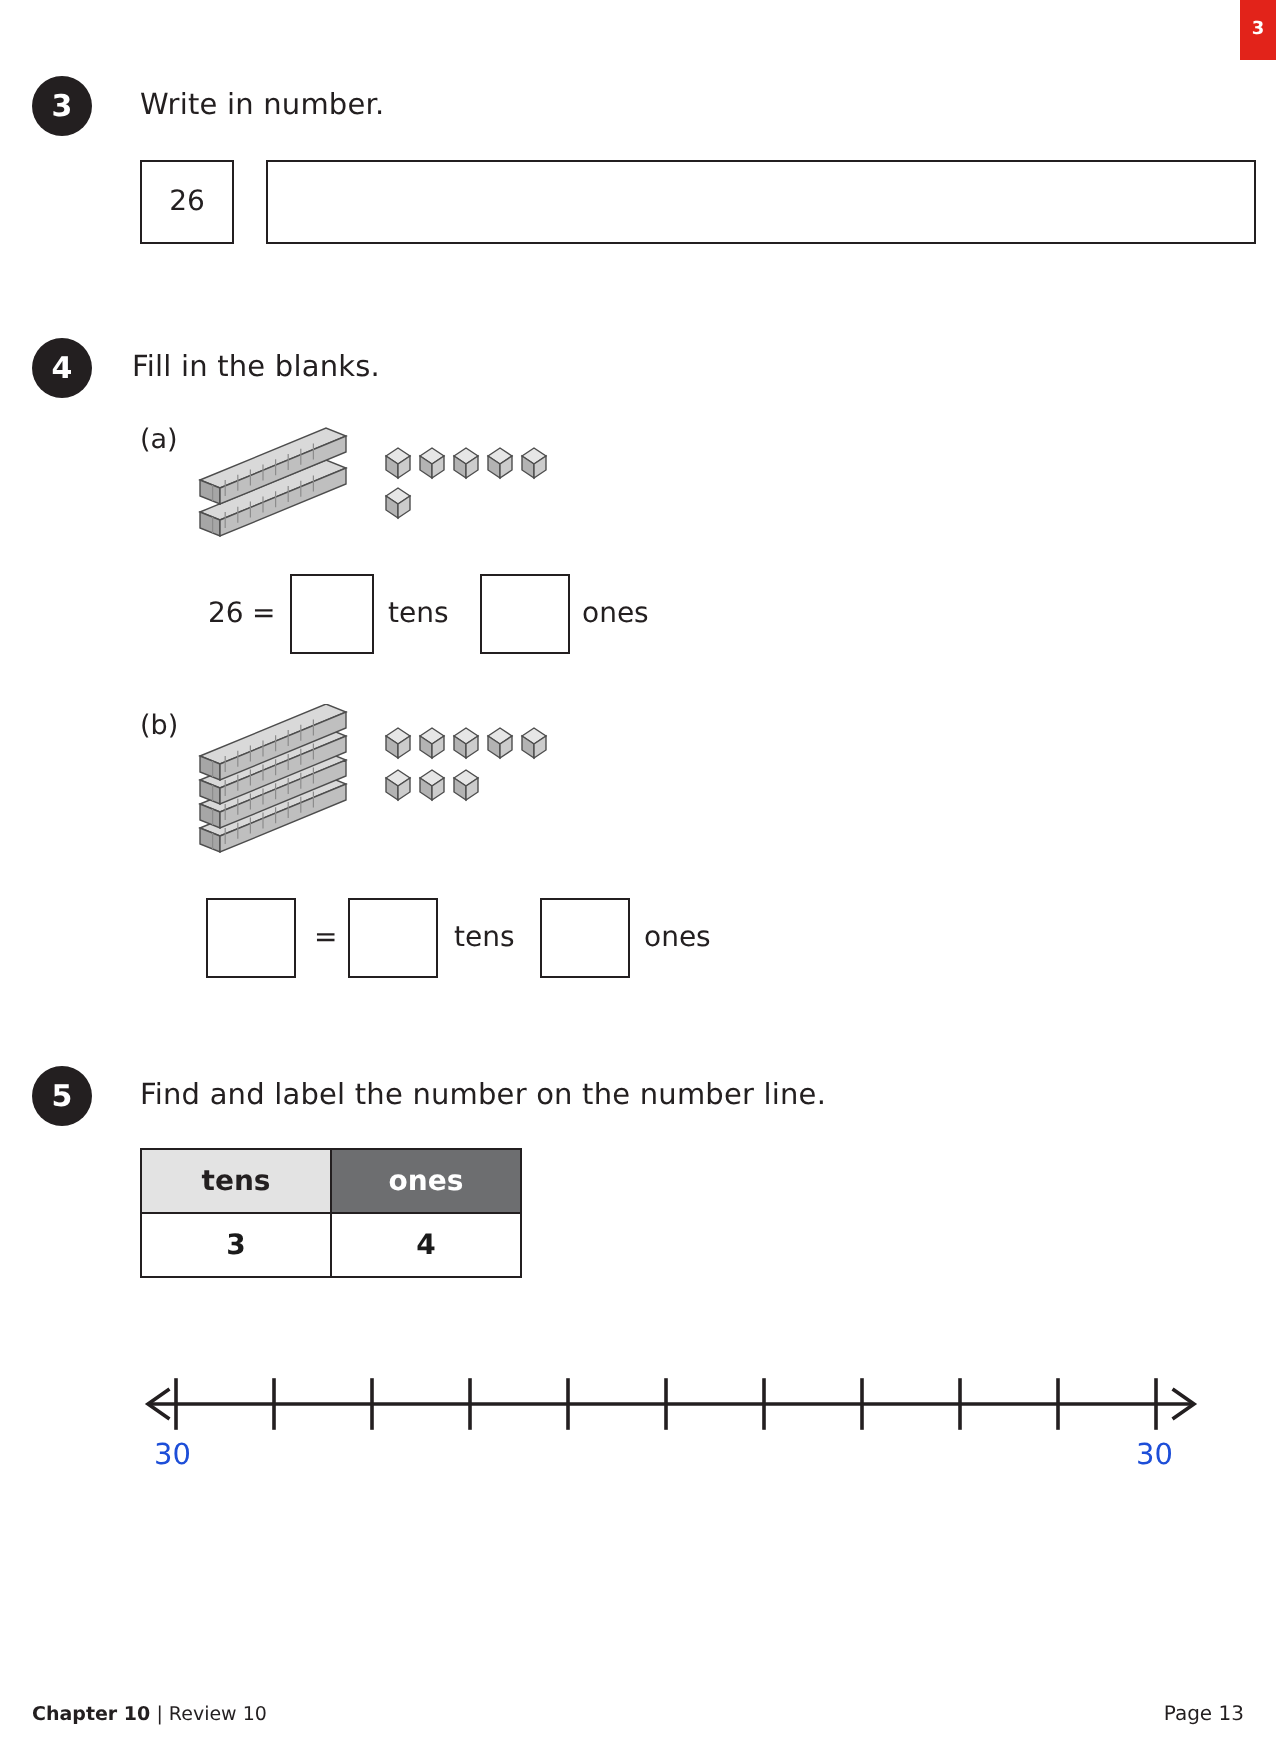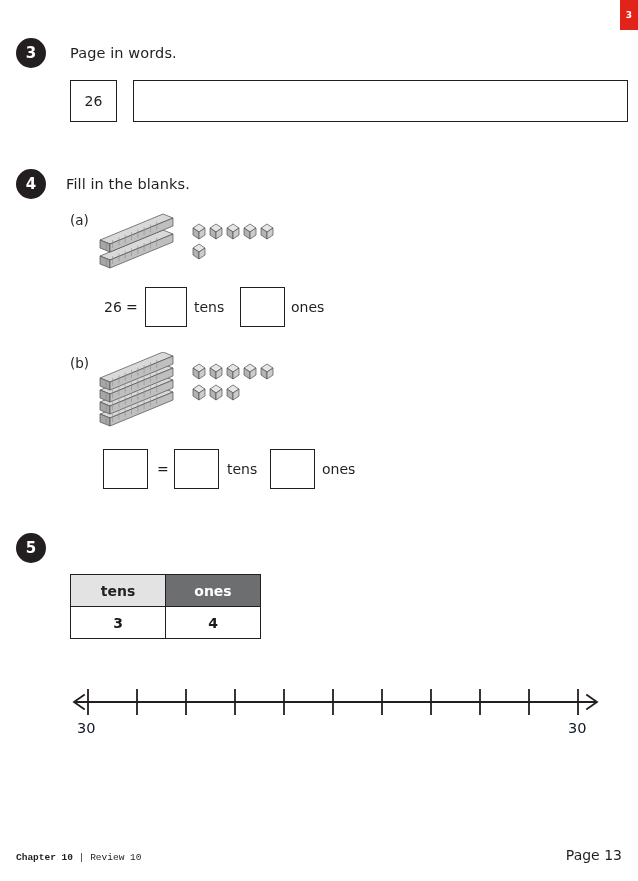--- a/index.html
+++ b/index.html
@@ -99,57 +99,56 @@
   .pv-head-ones { background: #6d6e70; color: #ffffff; }
   .pv-cell { background: #ffffff; font-weight: bold; }
 
   
   .numline {
     position: absolute;
   }
   .nl-end-label {
     position: absolute;
     font-size: 14.5px;
-    color: #0f172a;
+    color: #1d4ed8;
   }
 
   
   .footer-left {
     position: absolute;
     left: 16px;
     bottom: 18px;
     font-size: 9.5px;
     color: #231f20;
-    font-family: Liberation Mono, monospace;
   }
   .footer-left b { font-weight: bold; }
   .footer-right {
     position: absolute;
     right: 16px;
     bottom: 18px;
-    font-size: 14px;
+    font-size: 10px;
     color: #231f20;
   }
 
   
   .blocks {
     position: absolute;
   }
 </style>
 </head>
 <body>
 
 <div class="page">
 
   <div class="corner-tab">
     <span class="tab-num">3</span>
   </div>
 
   <div class="q-badge" style="left:16px; top:38px;">3</div>
-  <div class="q-text" style="left:70px; top:45px;">Page in words.</div>
+  <div class="q-text" style="left:70px; top:45px;">Write in number.</div>
 
   <div class="answer-box" style="left:70px; top:80px; width:47px; height:42px;"></div>
   <div class="num-in-box" style="left:70px; top:93px; width:47px;">26</div>
 
   <div class="answer-box" style="left:133px; top:80px; width:495px; height:42px;"></div>
 
   <div class="q-badge" style="left:16px; top:169px;">4</div>
   <div class="q-text" style="left:66px; top:176px;">Fill in the blanks.</div>
 
   <div class="sub-label" style="left:70px; top:212px;">(a)</div>
@@ -354,20 +353,21 @@
   </div>
 
   <div class="answer-box" style="left:103px; top:449px; width:45px; height:40px;"></div>
   <div class="inline-text" style="left:157px; top:461px;">=</div>
   <div class="answer-box" style="left:174px; top:449px; width:45px; height:40px;"></div>
   <div class="inline-text" style="left:227px; top:461px;">tens</div>
   <div class="answer-box" style="left:270px; top:449px; width:45px; height:40px;"></div>
   <div class="inline-text" style="left:322px; top:461px;">ones</div>
 
   <div class="q-badge" style="left:16px; top:533px;">5</div>
+  <div class="q-text" style="left:70px; top:540px;">Find and label the number on the number line.</div>
 
   <table class="pv-table" style="left:70px; top:574px;">
     <tbody>
         <tr>
       <th class="pv-head-tens">tens</th>
       <th class="pv-head-ones">ones</th>
     </tr>
     <tr>
       <td class="pv-cell">3</td>
       <td class="pv-cell">4</td>

